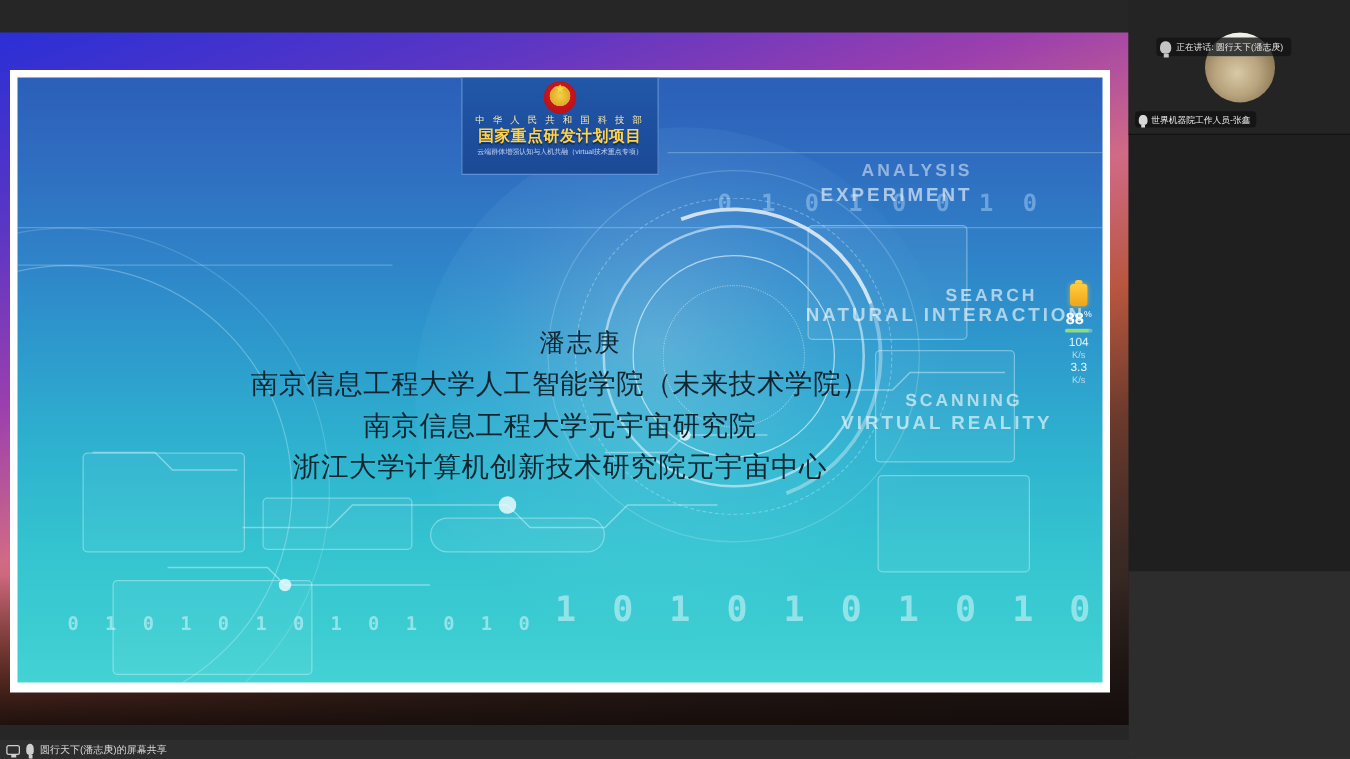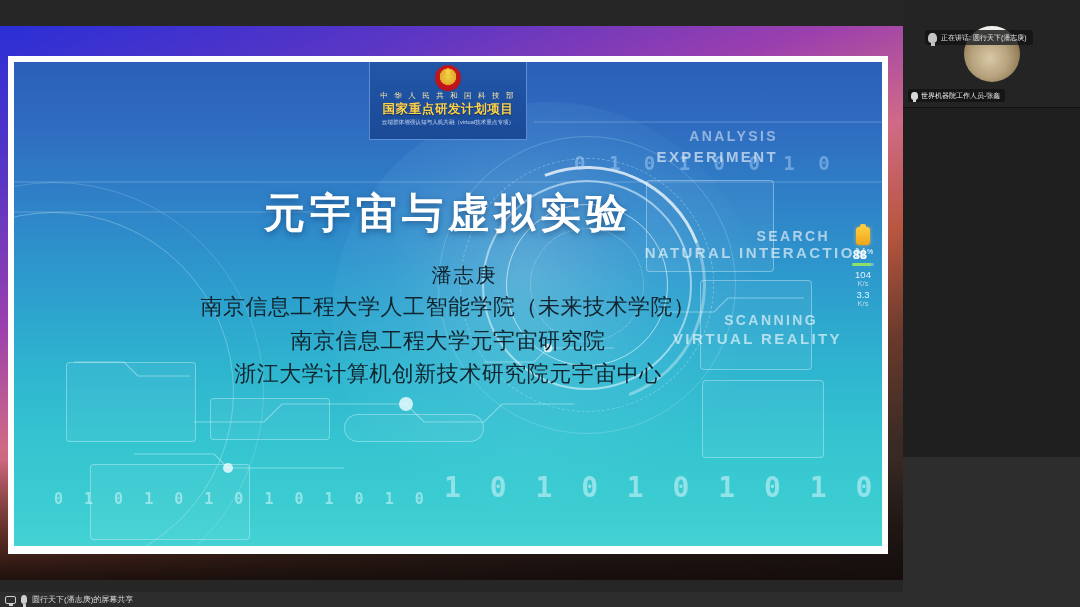--- a/index.html
+++ b/index.html
@@ -564,21 +564,20 @@
         <div class="binary bin-mid">0 1 0 1 0 1 0 1 0 1 0 1 0</div>
         <div class="binary bin-mid2">1 0 1 0 1 0 1 0 1 0 1 0</div>
 
         <div class="badge">
           <div class="emblem"></div>
           <div class="badge-line1">中 华 人 民 共 和 国 科 技 部</div>
           <div class="badge-line2">国家重点研发计划项目</div>
           <div class="badge-line3">云端群体增强认知与人机共融（virtual技术重点专项）</div>
         </div>
 
-        <div class="slide-title">元宇宙与虚拟实验</div>
 
         <div class="authors">
           <div class="author-name">潘志庚</div>
           <div class="affil">南京信息工程大学人工智能学院（未来技术学院）</div>
           <div class="affil">南京信息工程大学元宇宙研究院</div>
           <div class="affil">浙江大学计算机创新技术研究院元宇宙中心</div>
         </div>
 
         <div class="deco d-analysis">ANALYSIS</div>
         <div class="deco d-experiment">EXPERIMENT</div>

